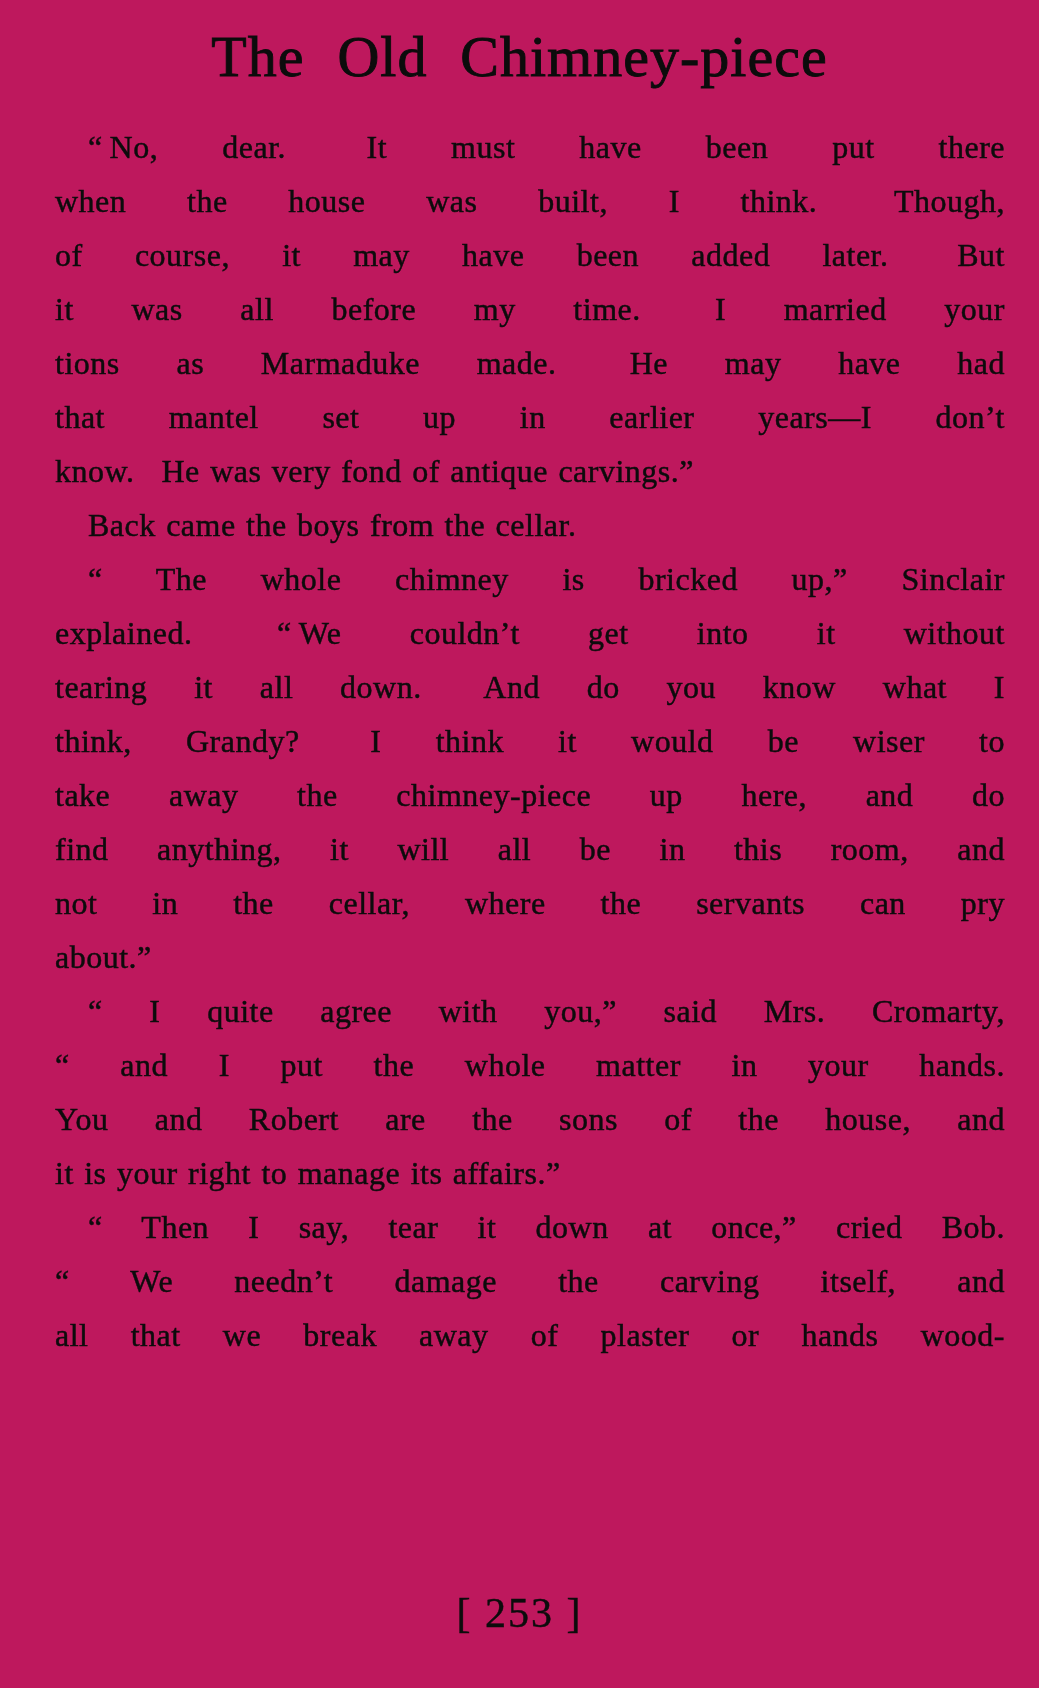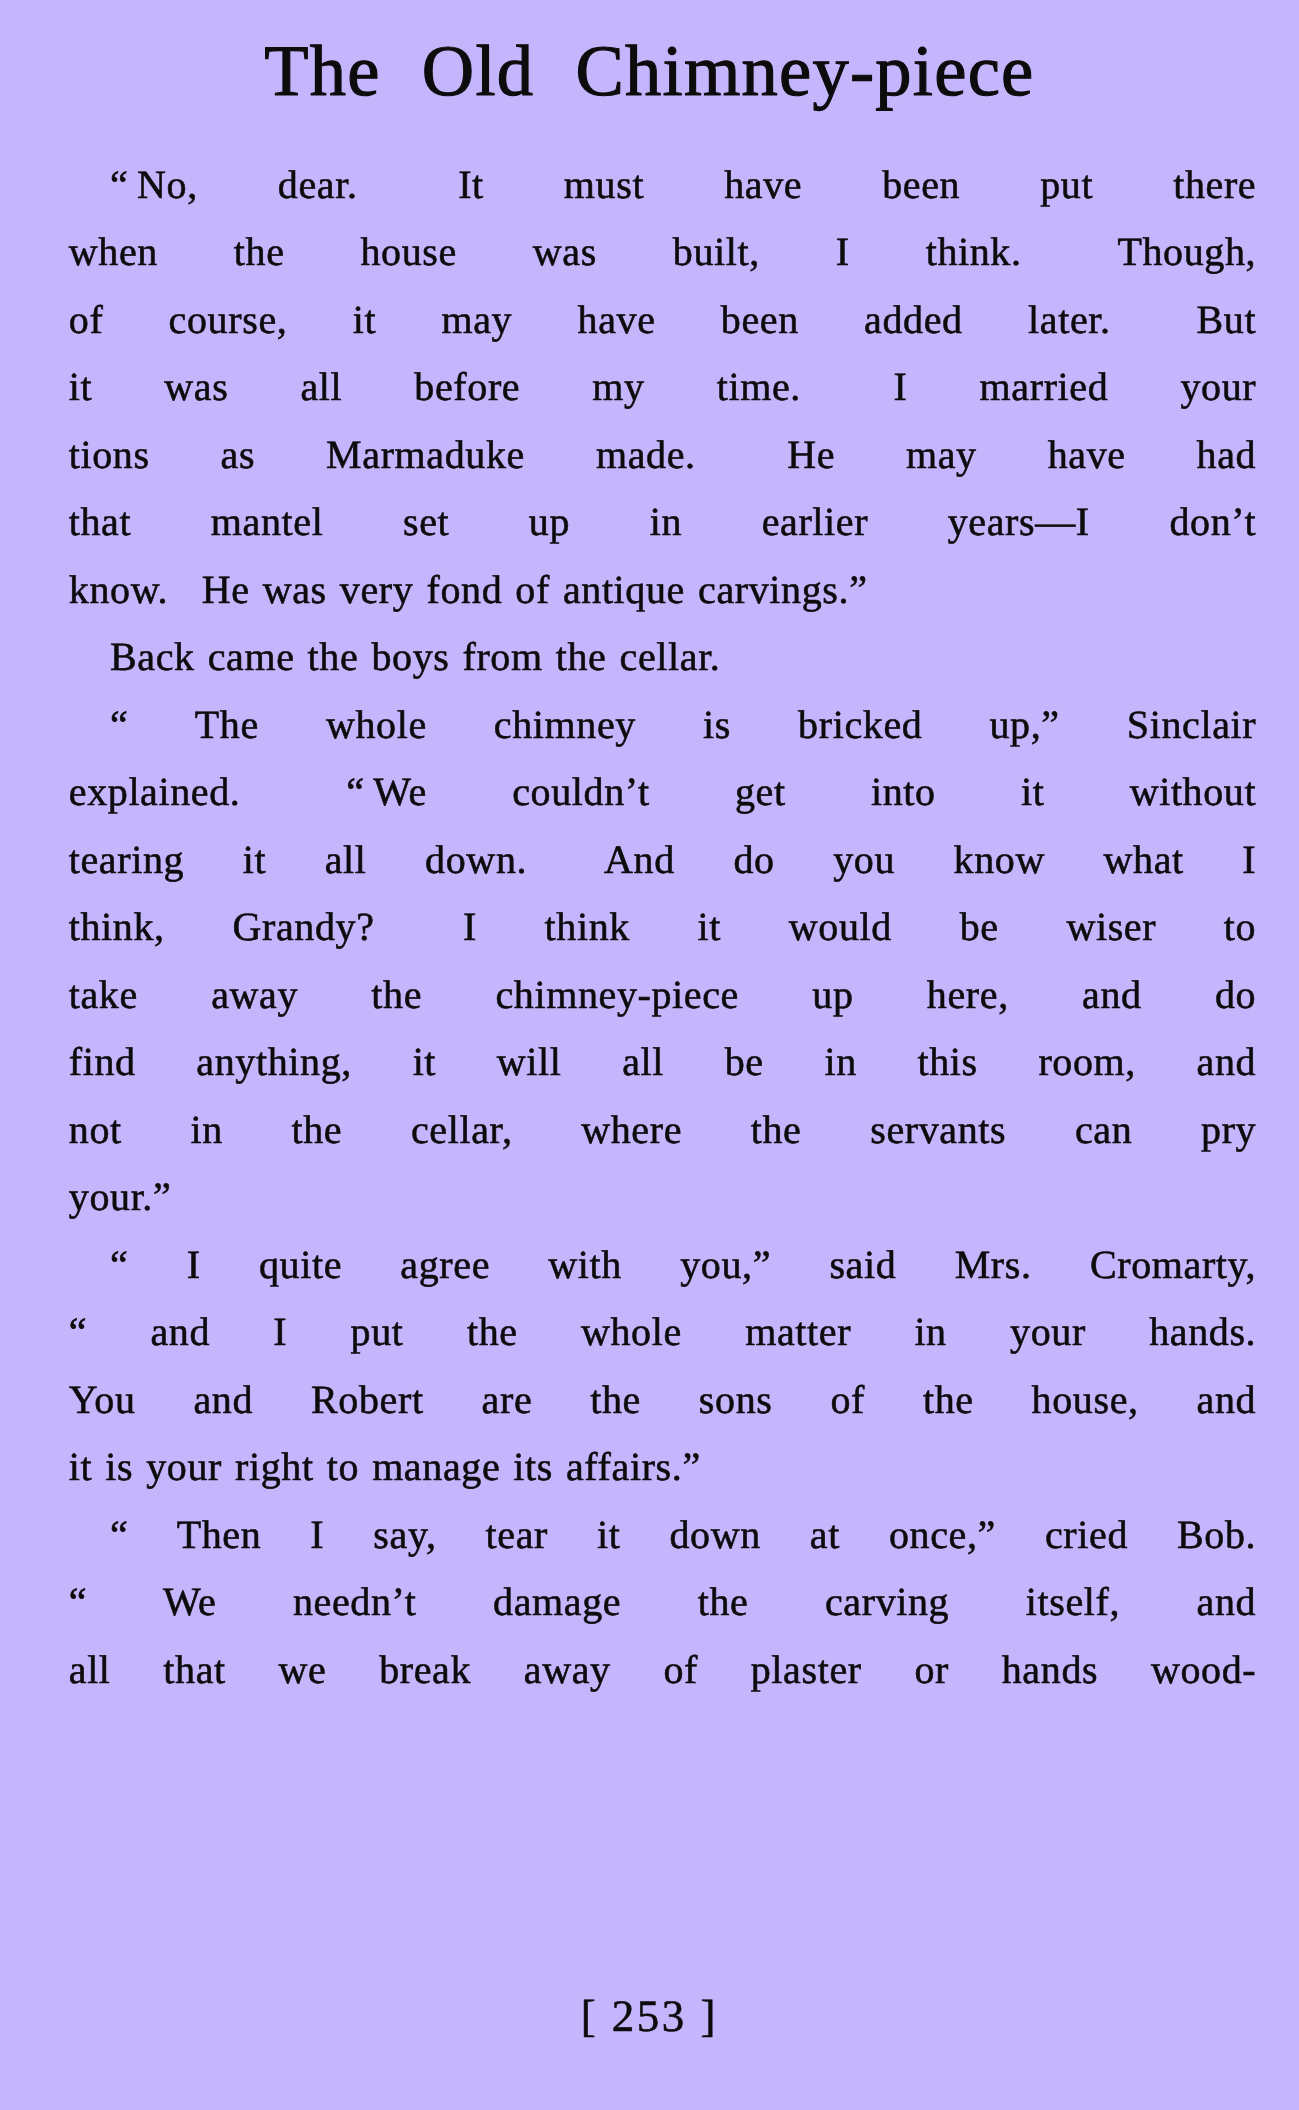--- a/index.html
+++ b/index.html
@@ -4,21 +4,21 @@
 <style>
   html, body {
     margin: 0;
     padding: 0;
     background: #ffffff;
   }
   .page {
     position: relative;
     width: 1039px;
     height: 1688px;
-    background: #c4b5fd;
+    background: #be185d;
     color: #0c0c0c;
     font-family: "Liberation Serif", serif;
     overflow: hidden;
   }
   .title {
     position: absolute;
     top: 26px;
     left: 0;
     right: 0;
     margin: 0;
@@ -51,21 +51,21 @@
   }
   .line.indent {
     text-indent: 33px;
   }
   .folio {
     position: absolute;
     top: 1586px;
     left: 0;
     right: 0;
     text-align: center;
-    font-size: 36px;
+    font-size: 42px;
     line-height: 54px;
     letter-spacing: 2px;
     -webkit-text-stroke: 0.45px #0c0c0c;
   }
 </style>
 </head>
 <body>
 
 <div class="page">
   <h1 class="title">The Old Chimney-piece</h1>
@@ -79,21 +79,21 @@
       <div class="line">that mantel set up in earlier years—I don’t</div>
       <div class="line last">know.  He was very fond of antique carvings.”</div>
       <div class="line indent last">Back came the boys from the cellar.</div>
       <div class="line indent">“ The whole chimney is bricked up,” Sinclair</div>
       <div class="line">explained.  “ We couldn’t get into it without</div>
       <div class="line">tearing it all down.  And do you know what I</div>
       <div class="line">think, Grandy?  I think it would be wiser to</div>
       <div class="line">take away the chimney-piece up here, and do</div>
       <div class="line">find anything, it will all be in this room, and</div>
       <div class="line">not in the cellar, where the servants can pry</div>
-      <div class="line last">your.”</div>
+      <div class="line last">about.”</div>
       <div class="line indent">“ I quite agree with you,” said Mrs. Cromarty,</div>
       <div class="line">“ and I put the whole matter in your hands.</div>
       <div class="line">You and Robert are the sons of the house, and</div>
       <div class="line last">it is your right to manage its affairs.”</div>
       <div class="line indent">“ Then I say, tear it down at once,” cried Bob.</div>
       <div class="line">“ We needn’t damage the carving itself, and</div>
       <div class="line">all that we break away of plaster or hands wood-</div>
     </div>
 
   <div class="folio">[ 253 ]</div>

